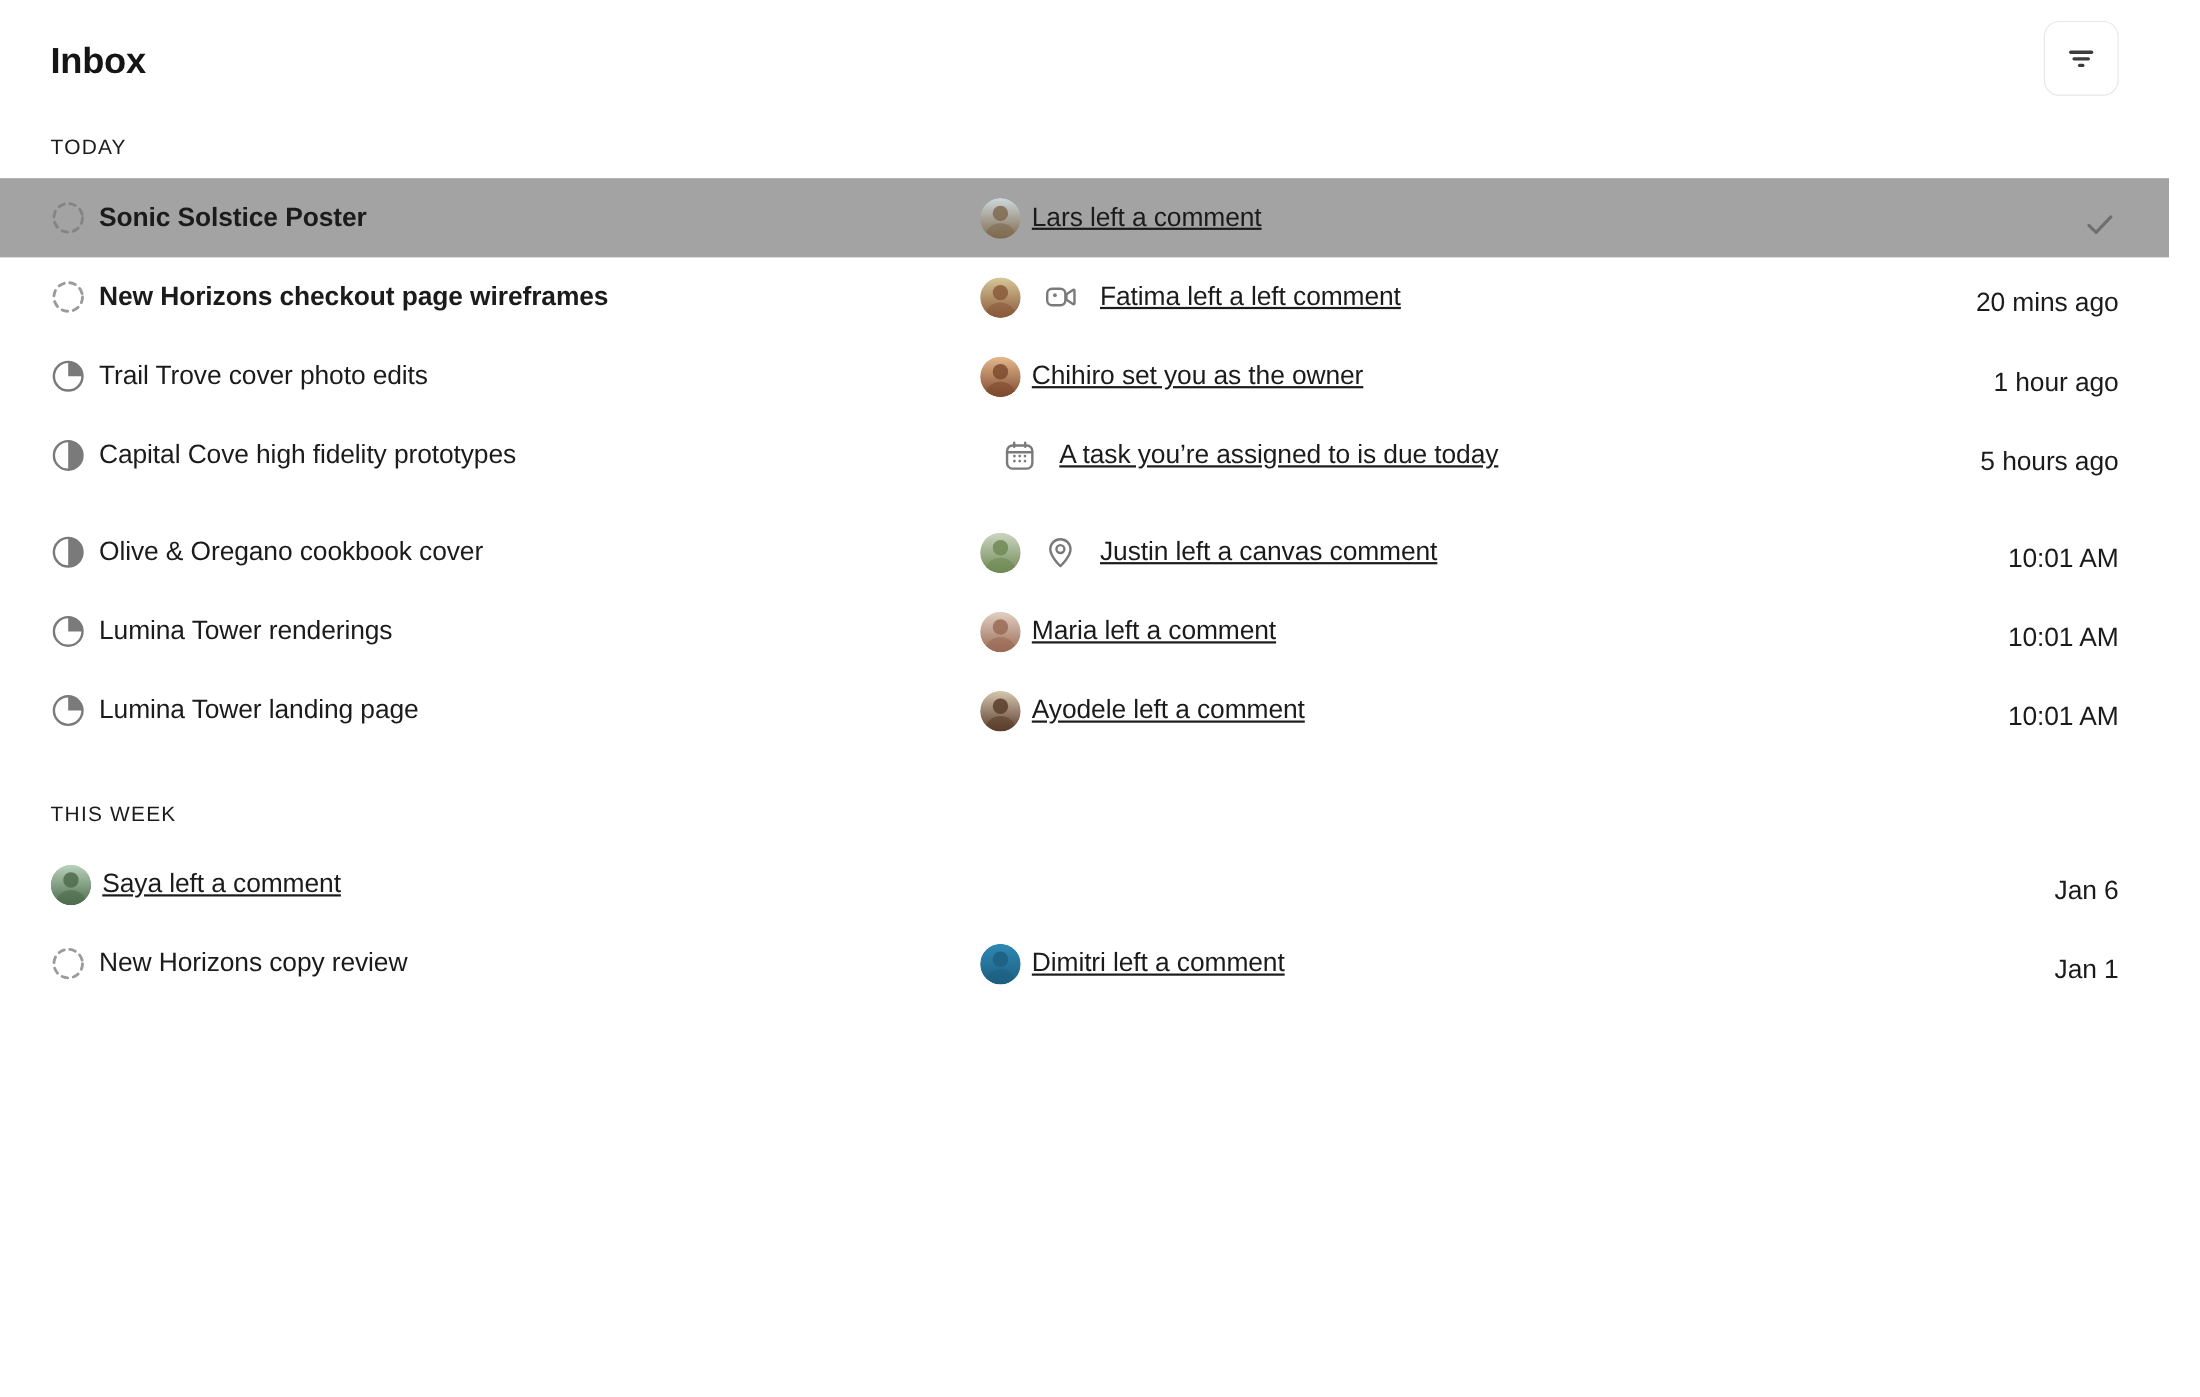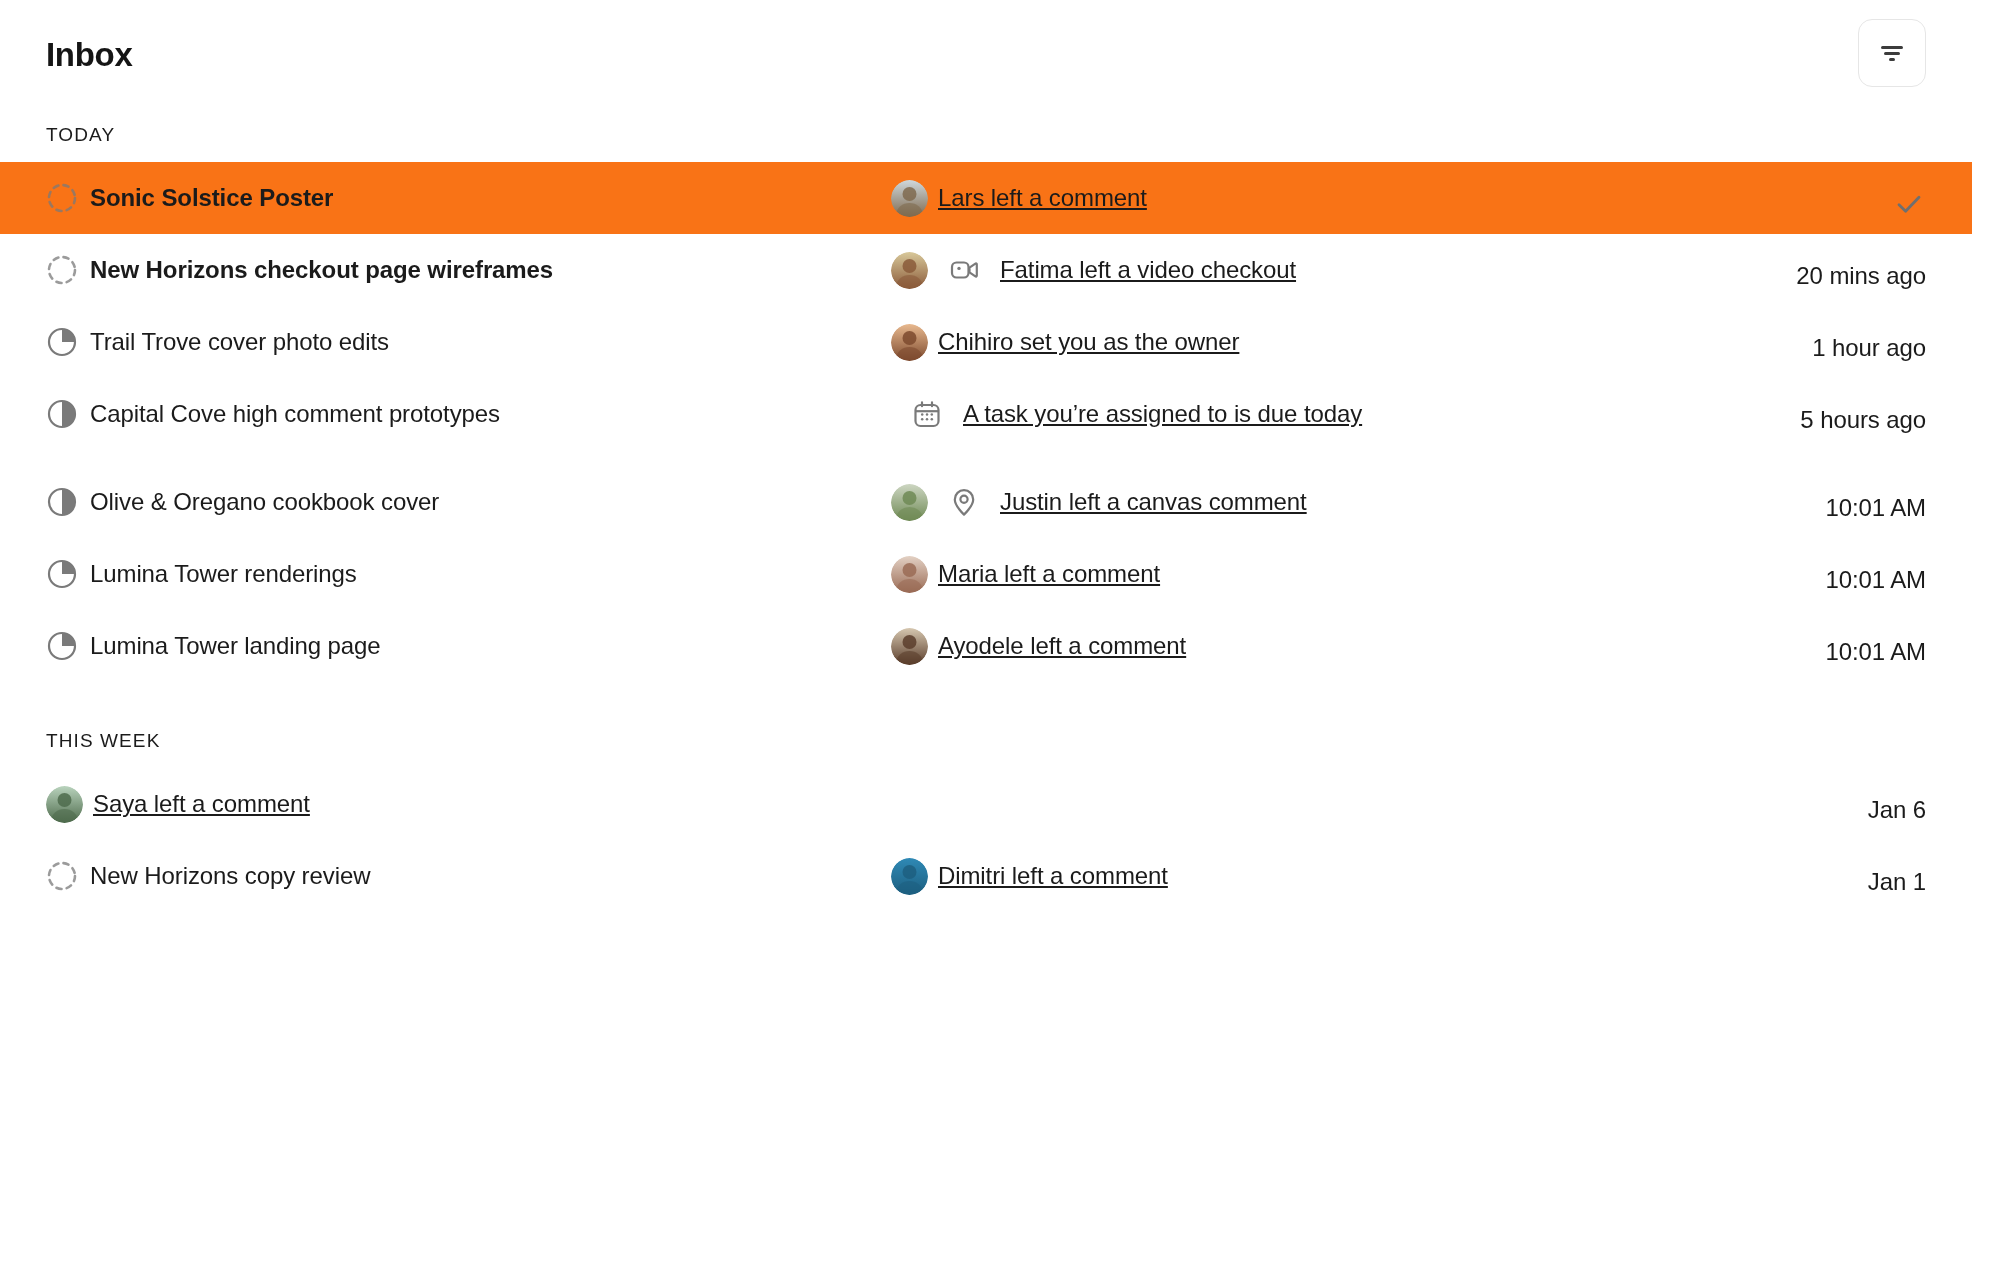--- a/index.html
+++ b/index.html
@@ -54,21 +54,21 @@
   .rows { margin-top: 16px; }
 
   
   .row {
     display: flex;
     align-items: center;
     height: 72px;
     padding: 0 46px;
     cursor: pointer;
   }
-  .row.selected { background: #f97316; }
+  .row.selected { background: #a3a3a3; }
 
   .col-title {
     display: flex;
     align-items: center;
     width: 845px;
     flex: 0 0 845px;
   }
   .status-wrap {
     width: 44px; flex: 0 0 44px;
     display: flex; align-items: center; justify-content: flex-start;
@@ -215,21 +215,21 @@
       </g>
     </svg>
   </div>
         <div class="act-icon-slot">
               <svg width="32" height="32" viewBox="0 0 32 32">
     <rect x="4" y="8.5" width="16.5" height="15" rx="4.5" fill="none" stroke="#7a7a7a" stroke-width="2.2"></rect>
     <circle cx="11" cy="14.4" r="1.7" fill="#7a7a7a"></circle>
     <path d="M21.5 13.6 L27.4 9.6 a0.9 0.9 0 0 1 1.4 0.8 v11.2 a0.9 0.9 0 0 1 -1.4 0.8 L21.5 18.4 Z" fill="none" stroke="#7a7a7a" stroke-width="2.2" stroke-linejoin="round"></path>
   </svg>
             </div>
-        <div class="activity-text">Fatima left a video checkout</div>
+        <div class="activity-text">Fatima left a left comment</div>
       </div>
       <div class="col-meta">
         <div class="timestamp">20 mins ago</div>
       </div>
     </div>
         <div class="row">
       <div class="col-title">
         <div class="status-wrap">
               <svg width="32" height="32" viewBox="0 0 32 32">
     <circle cx="16" cy="16" r="13" fill="none" stroke="#7a7a7a" stroke-width="2.2"></circle>
@@ -265,21 +265,21 @@
       </div>
     </div>
         <div class="row">
       <div class="col-title">
         <div class="status-wrap">
               <svg width="32" height="32" viewBox="0 0 32 32">
     <circle cx="16" cy="16" r="13" fill="none" stroke="#7a7a7a" stroke-width="2.2"></circle>
     <path d="M 16 16 L 16 3 A 13 13 0 0 1 16 29 Z" fill="#7a7a7a"></path>
   </svg>
             </div>
-        <div class="row-title">Capital Cove high comment prototypes</div>
+        <div class="row-title">Capital Cove high fidelity prototypes</div>
       </div>
       <div class="col-activity">
 
         <div class="act-icon-slot">
               <svg width="32" height="32" viewBox="0 0 32 32">
     <rect x="4.5" y="7" width="23" height="21" rx="5" fill="none" stroke="#7a7a7a" stroke-width="2.2"></rect>
     <path d="M4.8 13.2 H27.2" stroke="#7a7a7a" stroke-width="2.2"></path>
     <path d="M11 4.4 V8.2 M21 4.4 V8.2" stroke="#7a7a7a" stroke-width="2.2" stroke-linecap="round"></path>
     <circle cx="11.2" cy="16.6" r="1.25" fill="#7a7a7a"></circle>
                 <circle cx="16" cy="16.6" r="1.25" fill="#7a7a7a"></circle>

